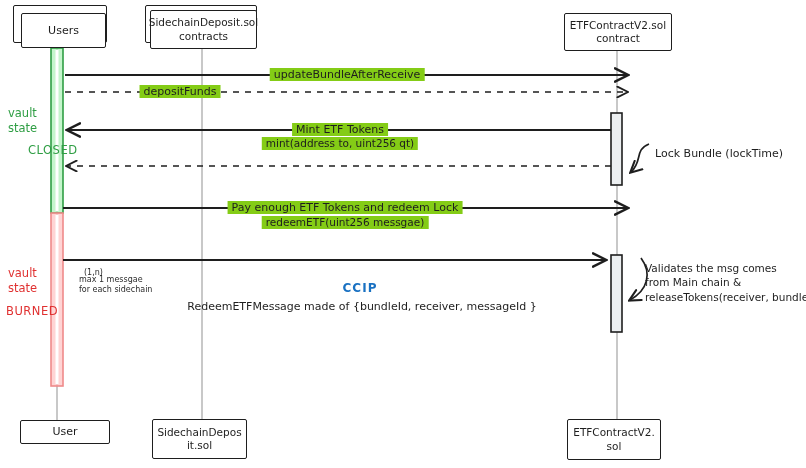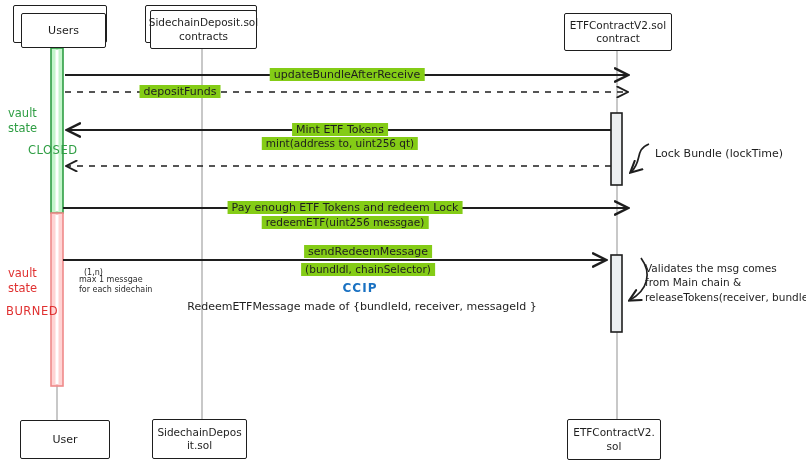--- a/index.html
+++ b/index.html
@@ -75,42 +75,40 @@
   <div class="box" style="left:150px; top:10px; width:107px; height:39px; font-size:10.5px;">
     <span>SidechainDeposit.sol</span>
     <span>contracts</span>
   </div>
 
   <div class="box" style="left:564px; top:13px; width:108px; height:38px; font-size:10.5px;">
     <span>ETFContractV2.sol</span>
     <span>contract</span>
   </div>
 
-  <div class="box" style="left:20px; top:420px; width:90px; height:39px;text-align:right;">
+  <div class="box" style="left:20px; top:420px; width:90px; height:24px;text-align:right;">
     <span>User</span>
   </div>
   <div class="box breakall" style="left:152px; top:419px; width:95px; height:40px;">
     <span>SidechainDeposit.sol</span>
   </div>
   <div class="box breakall" style="left:567px; top:419px; width:94px; height:41px;">
     <span>ETFContractV2.sol</span>
   </div>
 
   <div class="lbl ctr" style="left:347px; top:68px;">updateBundleAfterReceive</div>
   <div class="lbl ctr" style="left:136px; top:85px;margin-left:44px;">depositFunds</div>
 
   <div class="lbl ctr" style="left:340px; top:123px;">Mint ETF Tokens</div>
   <div class="lbl ctr sub" style="left:340px; top:137px;">mint(address to, uint256 qt)</div>
 
 
   <div class="lbl ctr" style="left:345px; top:201px;">Pay enough ETF Tokens and redeem Lock</div>
   <div class="lbl ctr sub" style="left:345px; top:216px;">redeemETF(uint256 messgae)</div>
 
-  <div class="lbl ctr" style="left:368px; top:245px;">sendRedeemMessage</div>
-  <div class="lbl ctr sub" style="left:368px; top:263px;">(bundIdl, chainSelector)</div>
 
   <div class="lbl note" style="left:655px; top:147px;">Lock Bundle (lockTime)</div>
   <div class="lbl pre" style="left:645px; top:261px;">Validates the msg comes
 from Main chain &amp;
 releaseTokens(receiver, bundleId)</div>
 
   <div class="lbl tiny" style="left:84px; top:268px;">(1,n)</div>
   <div class="lbl tiny" style="left:79px; top:275px;">max 1 messgae
 for each sidechain</div>
 

